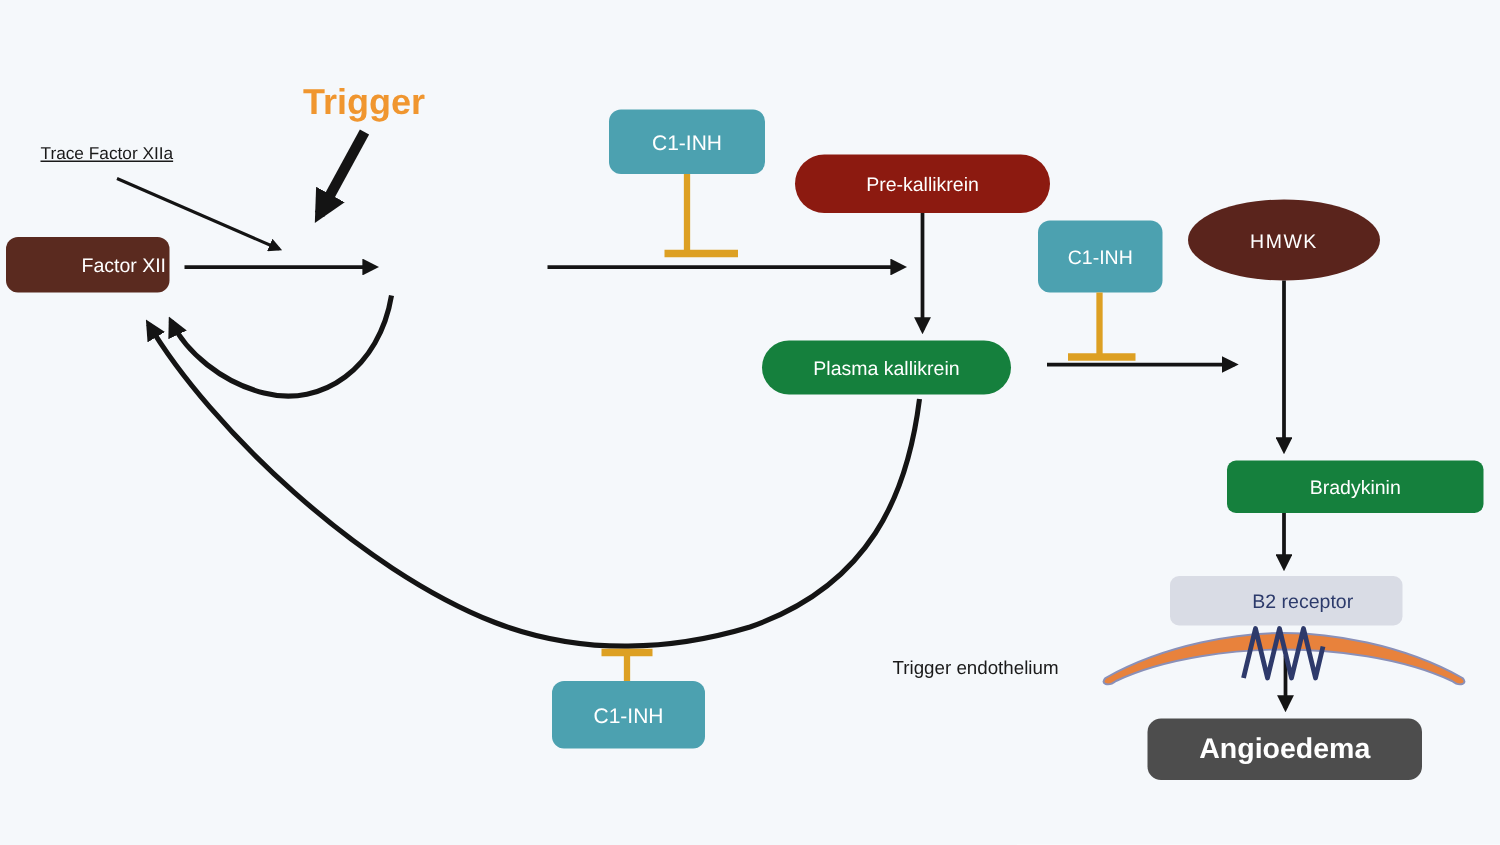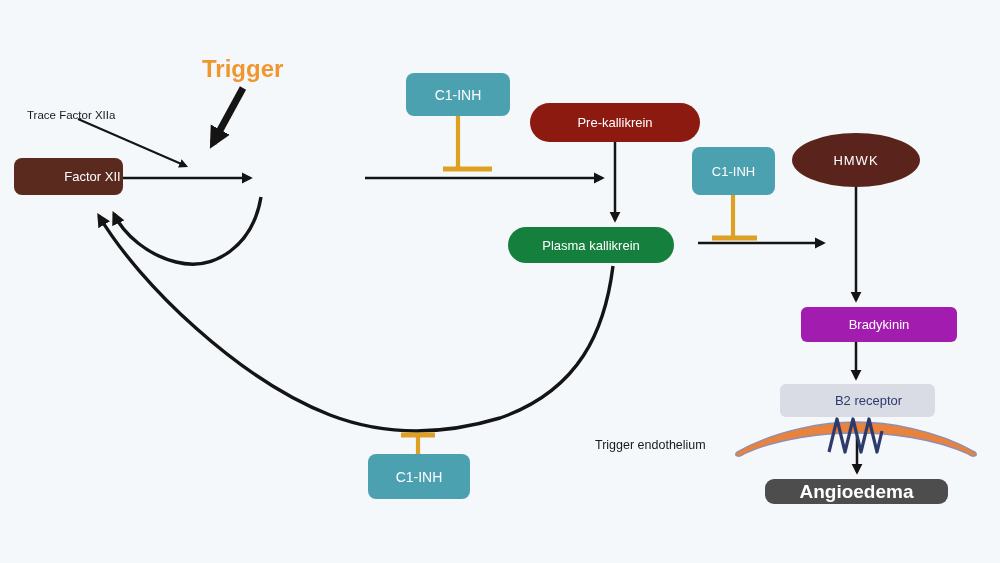--- a/index.html
+++ b/index.html
@@ -9,34 +9,34 @@
     width:1000px;height:563px;
     background:#f5f8fb;
     overflow:hidden;
   }
   .node{
     position:absolute;
     display:flex;align-items:center;justify-content:center;
     color:#fff;font-size:13px;line-height:1;
     box-sizing:border-box;white-space:nowrap;
   }
-  .n-fxii{left:14px;top:158px;width:109px;height:37px;background:#5a2a1f;border-radius:8px;padding-left:48px;}
+  .n-fxii{left:4px;top:158px;width:109px;height:37px;background:#5a2a1f;border-radius:8px;padding-left:48px;}
   .n-fxiia{left:257px;top:155px;width:108px;height:41px;background:#e07e3c;border-radius:10px;}
   .n-c1top{left:406px;top:73px;width:104px;height:43px;background:#4ca1b0;border-radius:8px;font-size:14px;}
   .n-prek{left:530px;top:103px;width:170px;height:39px;background:#8c1a10;border-radius:20px;}
   .n-c1right{left:692px;top:147px;width:83px;height:48px;background:#4ca1b0;border-radius:8px;font-size:13px;}
   .n-hmwk{left:792px;top:133px;width:128px;height:54px;background:#5a241c;border-radius:50%;letter-spacing:1px;}
   .n-plasmak{left:508px;top:227px;width:166px;height:36px;background:#15803d;border-radius:18px;}
-  .n-brady{left:801px;top:307px;width:156px;height:35px;background:#a21caf;border-radius:6px;}
+  .n-brady{left:818px;top:307px;width:171px;height:35px;background:#15803d;border-radius:6px;}
   .n-b2{left:780px;top:384px;width:155px;height:33px;background:#d9dce5;border-radius:6px;color:#2c3a6b;padding-left:22px;}
-  .n-angio{left:765px;top:479px;width:183px;height:25px;background:#4d4d4d;border-radius:9px;font-weight:bold;font-size:19px;}
+  .n-angio{left:765px;top:479px;width:183px;height:41px;background:#4d4d4d;border-radius:9px;font-weight:bold;font-size:19px;}
   .n-c1bot{left:368px;top:454px;width:102px;height:45px;background:#4ca1b0;border-radius:8px;font-size:14px;}
   .txt{position:absolute;color:#1a1a1a;white-space:nowrap;}
   .t-trigger{left:202px;top:55px;font-size:24px;font-weight:bold;color:#f0962f;}
-  .t-trace{left:27px;top:109px;font-size:11.5px;}
+  .t-trace{left:27px;top:97px;font-size:11.5px;text-decoration:underline;}
   .t-vasc{left:595px;top:438px;font-size:12.5px;}
   svg.overlay{position:absolute;left:0;top:0;pointer-events:none;}
 </style>
 </head>
 <body>
 
 <div class="stage">
 
   <div class="node n-fxii">Factor XII</div>
   <div class="node n-c1top">C1-INH</div>

